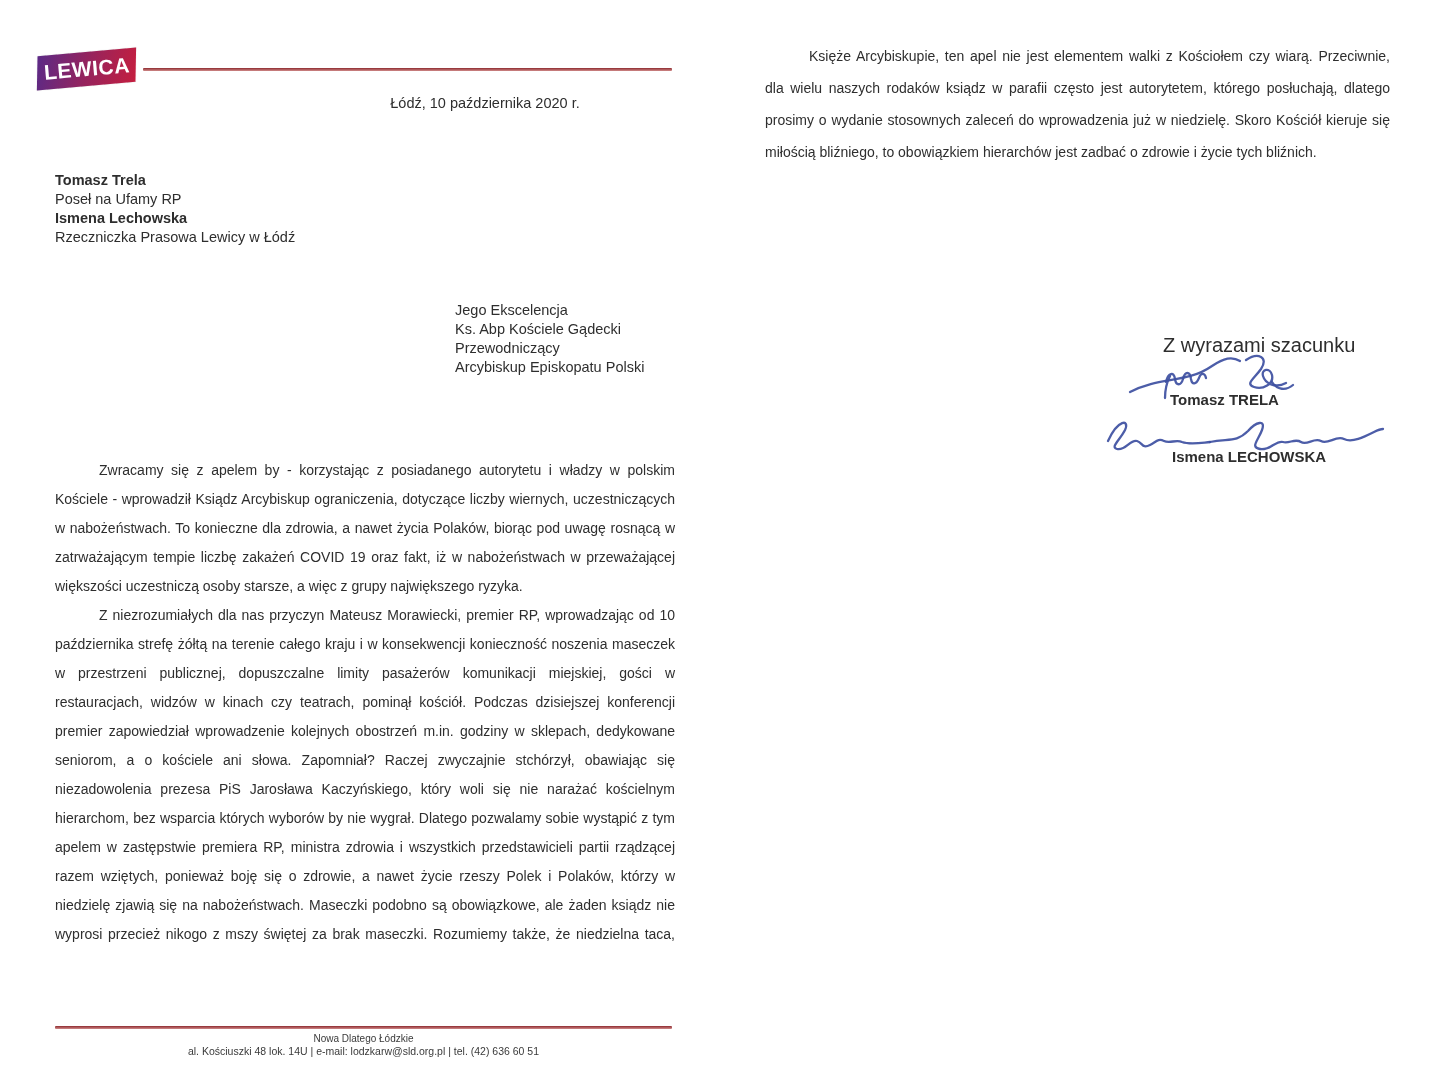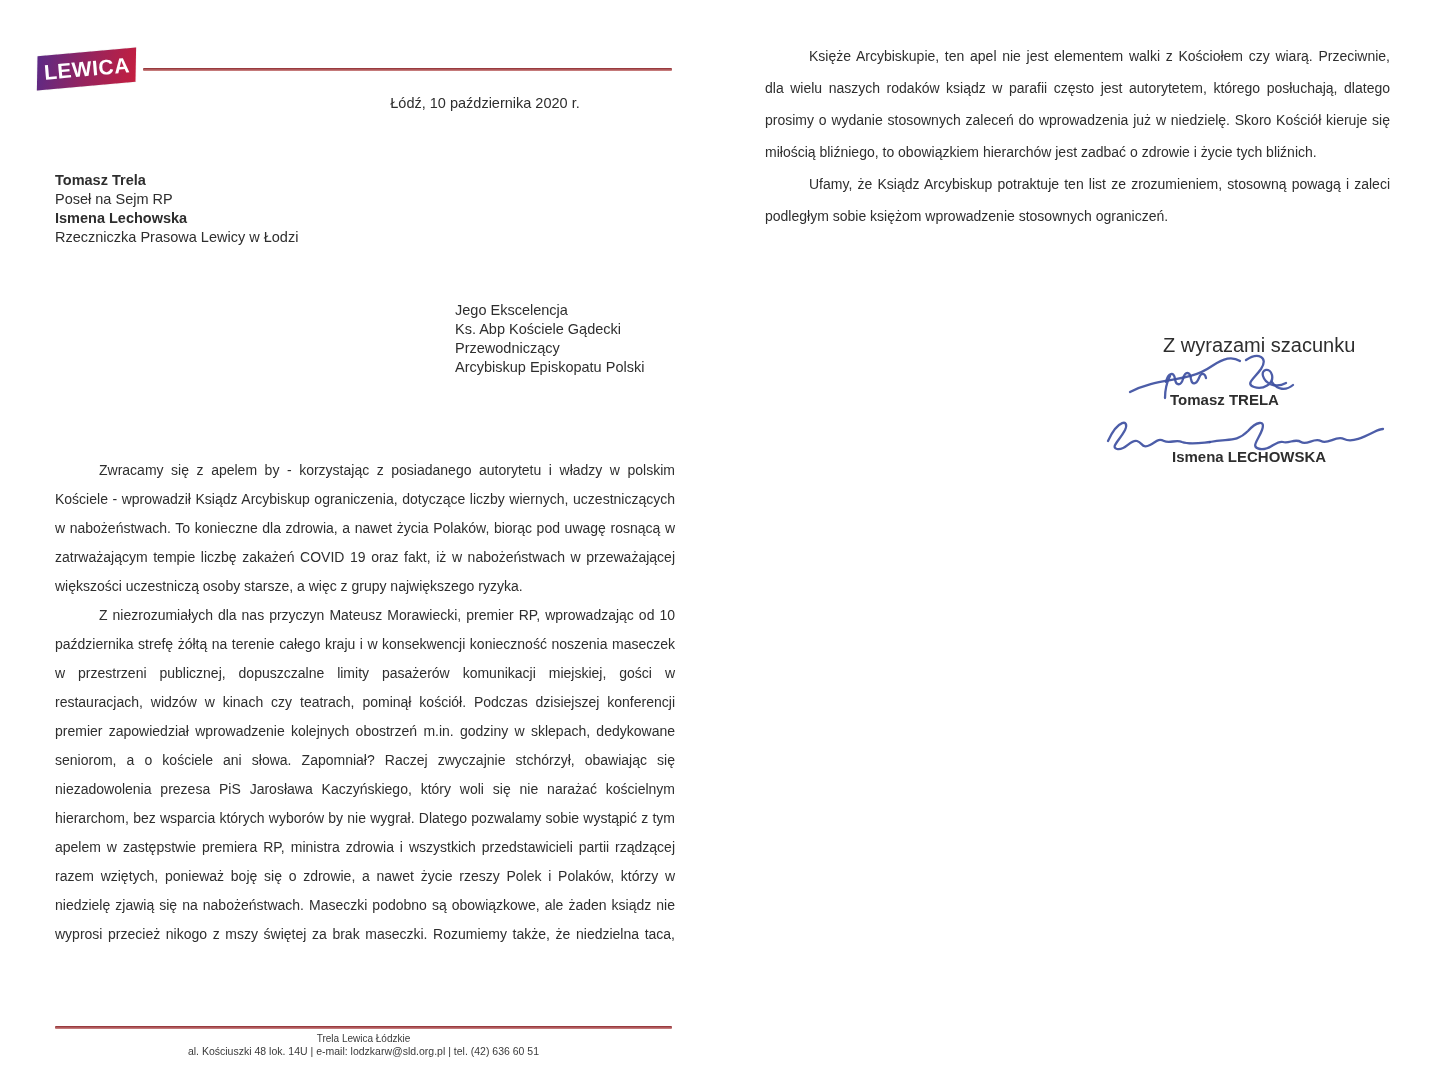--- a/index.html
+++ b/index.html
@@ -102,47 +102,46 @@
     <div class="logo">
       <span>LEWICA</span>
     </div>
 
     <div class="rule header"></div>
 
     <div class="date">Łódź, 10 października 2020 r.</div>
 
     <div class="sender">
       <div class="b">Tomasz Trela</div>
-      <div>Poseł na Sejm RP</div>
+      <div>Poseł na Ufamy RP</div>
       <div class="b">Ismena Lechowska</div>
-      <div>Rzeczniczka Prasowa Lewicy w Łodzi</div>
+      <div>Rzeczniczka Prasowa Lewicy w Łódź</div>
     </div>
 
     <div class="recipient">
       <div>Jego Ekscelencja</div>
       <div>Ks. Abp  Kościele Gądecki</div>
       <div>Przewodniczący</div>
       <div>Arcybiskup Episkopatu Polski</div>
     </div>
 
     <div class="body1">
       <p>Zwracamy się z apelem by - korzystając z posiadanego autorytetu i władzy w polskim Kościele - wprowadził Ksiądz Arcybiskup ograniczenia, dotyczące liczby wiernych, uczestniczących w nabożeństwach. To konieczne dla zdrowia, a nawet życia Polaków, biorąc pod uwagę rosnącą w zatrważającym tempie liczbę zakażeń COVID 19 oraz fakt, iż w nabożeństwach w przeważającej większości uczestniczą osoby starsze, a więc z grupy największego ryzyka.</p>
       <p class="cont-out">Z niezrozumiałych dla nas przyczyn Mateusz Morawiecki, premier RP, wprowadzając od 10 października strefę żółtą na terenie całego kraju i w konsekwencji konieczność noszenia maseczek w przestrzeni publicznej, dopuszczalne limity pasażerów komunikacji miejskiej, gości w restauracjach, widzów w kinach czy teatrach, pominął kościół. Podczas dzisiejszej konferencji premier zapowiedział wprowadzenie kolejnych obostrzeń m.in. godziny w sklepach, dedykowane seniorom, a o kościele ani słowa. Zapomniał? Raczej zwyczajnie stchórzył, obawiając się niezadowolenia prezesa PiS Jarosława Kaczyńskiego, który woli się nie narażać kościelnym hierarchom, bez wsparcia których wyborów by nie wygrał. Dlatego pozwalamy sobie wystąpić z tym apelem w zastępstwie premiera RP, ministra zdrowia i wszystkich przedstawicieli partii rządzącej razem wziętych, ponieważ boję się o zdrowie, a nawet życie rzeszy Polek i Polaków, którzy w niedzielę zjawią się na nabożeństwach. Maseczki podobno są obowiązkowe, ale żaden ksiądz nie wyprosi przecież nikogo z mszy świętej za brak maseczki. Rozumiemy także, że niedzielna taca,</p>
     </div>
 
     <div class="rule footer"></div>
-    <div class="footer-org">Trela Lewica Łódzkie</div>
+    <div class="footer-org">Nowa Dlatego Łódzkie</div>
     <div class="footer-contact">al. Kościuszki 48 lok. 14U | e-mail: lodzkarw@sld.org.pl | tel. (42) 636 60 51</div>
   </div>
 
   <div>
 
     <div class="body2">
       <p>Księże Arcybiskupie, ten apel nie jest elementem walki z Kościołem czy wiarą. Przeciwnie, dla wielu naszych rodaków ksiądz w parafii często jest autorytetem, którego posłuchają, dlatego prosimy o wydanie stosownych zaleceń do wprowadzenia już w niedzielę. Skoro Kościół kieruje się miłością bliźniego, to obowiązkiem hierarchów jest zadbać o zdrowie i życie tych bliźnich.</p>
-      <p>Ufamy, że Ksiądz Arcybiskup potraktuje ten list ze zrozumieniem, stosowną powagą i zaleci podległym sobie księżom wprowadzenie stosownych ograniczeń.</p>
     </div>
 
     <div class="closing">Z wyrazami szacunku</div>
 
     <svg class="sig-svg s1" width="180" height="55" viewBox="0 0 180 55">
       <path d="M4 44 C34 28 60 36 86 18 C98 10 106 8 114 13"></path>
       <path d="M44 28 c-3 6 -5 14 -5 22 m1 -16 c2 -9 8 -11 9 -3 c1 7 6 7 8 0 c2 -8 7 -8 8 0 c1 6 5 6 8 -1 c2 -6 6 -5 7 0"></path>
       <path d="M120 12 c12 -8 23 -3 15 9 c-7 10 -16 15 -7 18 c9 3 20 -3 18 -12 c-2 -8 -11 -6 -9 1 c2 7 12 13 23 7"></path>
       <path d="M146 34 c5 8 14 9 21 3"></path>
     </svg>

